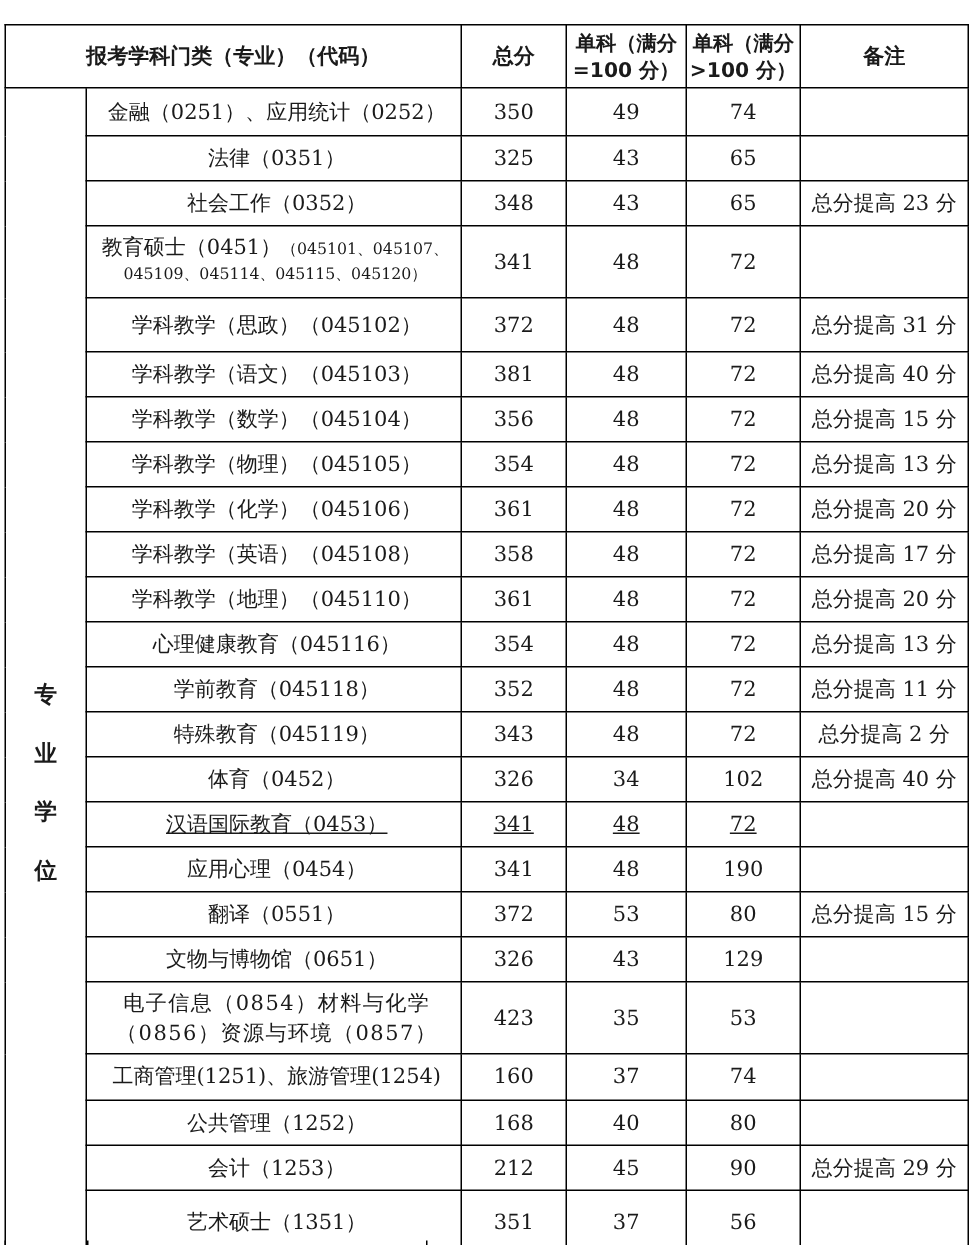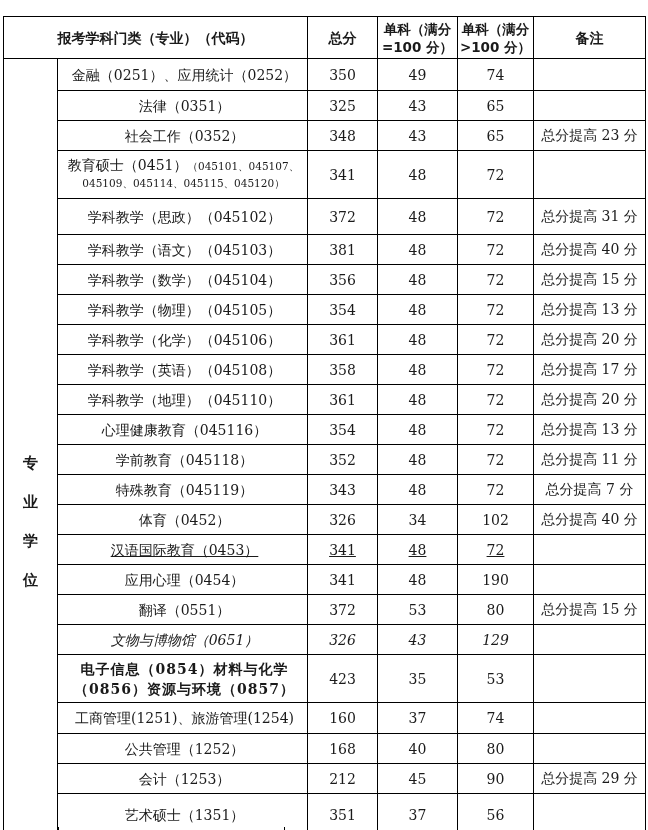--- a/index.html
+++ b/index.html
@@ -137,21 +137,21 @@
         <td class="num">352</td>
         <td class="num">48</td>
         <td class="num">72</td>
         <td class="note">总分提高 11 分</td>
       </tr>
       <tr style="height: 30px;">
         <td class="name">特殊教育（045119）</td>
         <td class="num">343</td>
         <td class="num">48</td>
         <td class="num">72</td>
-        <td class="note">总分提高 7 分</td>
+        <td class="note">总分提高 2 分</td>
       </tr>
       <tr style="height: 30px;">
         <td class="name">体育（0452）</td>
         <td class="num">326</td>
         <td class="num">34</td>
         <td class="num">102</td>
         <td class="note">总分提高 40 分</td>
       </tr>
       <tr style="height: 30px; text-decoration: underline;">
         <td class="name">汉语国际教育（0453）</td>
@@ -167,29 +167,29 @@
         <td class="num">190</td>
         <td class="note"></td>
       </tr>
       <tr style="height: 30px;">
         <td class="name">翻译（0551）</td>
         <td class="num">372</td>
         <td class="num">53</td>
         <td class="num">80</td>
         <td class="note">总分提高 15 分</td>
       </tr>
-      <tr style="height: 30px; font-style: italic;">
+      <tr style="height: 30px;">
         <td class="name">文物与博物馆（0651）</td>
         <td class="num">326</td>
         <td class="num">43</td>
         <td class="num">129</td>
         <td class="note"></td>
       </tr>
       <tr style="height: 48px;">
-        <td class="name" style="letter-spacing: 1px; font-weight: bold;">电子信息（0854）材料与化学（0856）资源与环境（0857）</td>
+        <td class="name" style="letter-spacing: 1px;">电子信息（0854）材料与化学（0856）资源与环境（0857）</td>
         <td class="num">423</td>
         <td class="num">35</td>
         <td class="num">53</td>
         <td class="note"></td>
       </tr>
       <tr style="height: 31px;">
         <td class="name">工商管理(1251)、旅游管理(1254)</td>
         <td class="num">160</td>
         <td class="num">37</td>
         <td class="num">74</td>

